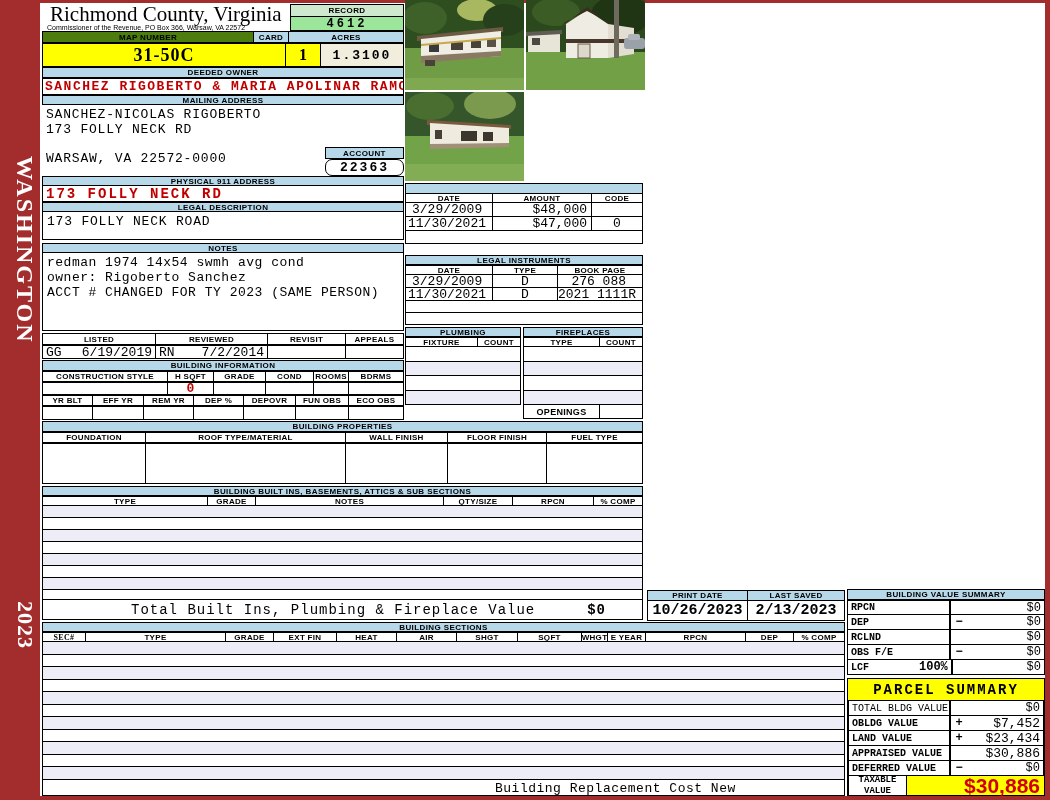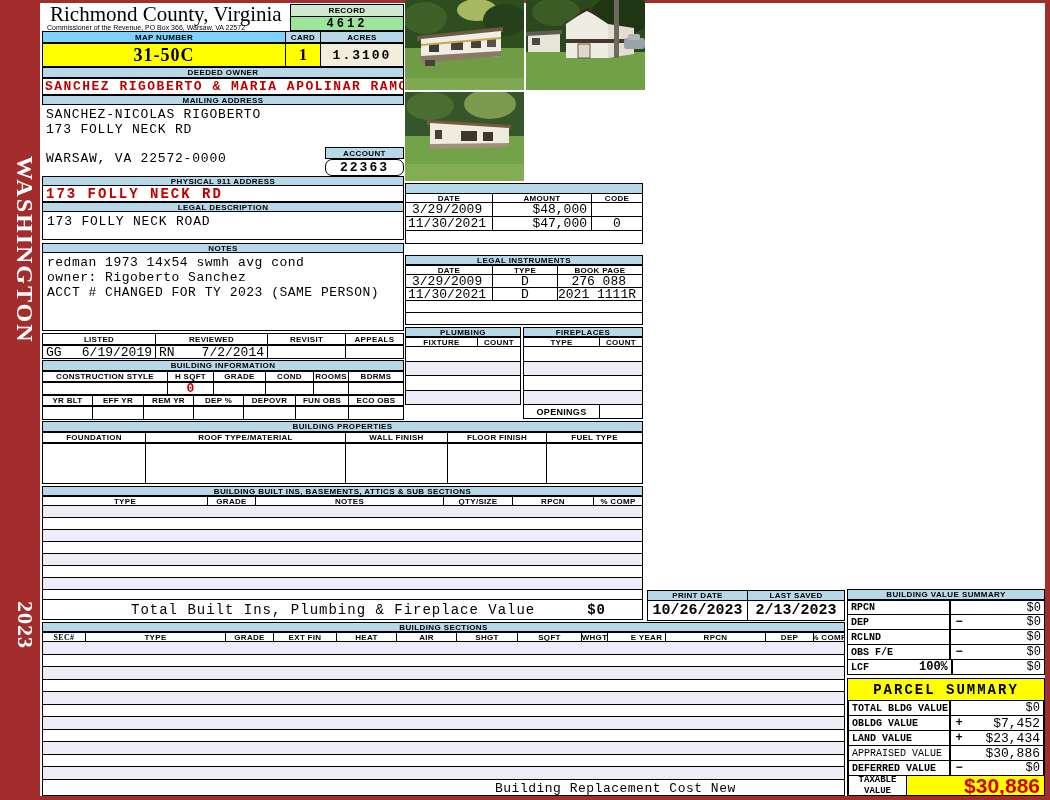--- a/index.html
+++ b/index.html
@@ -41,21 +41,21 @@
     <div class="r sideways" style="left:4px;top:582px;width:34px;height:85px;font-size:22px;letter-spacing:1px;">2023</div>
   </div>
 
   <div class="r" style="left:50px;top:2px;width:242px;height:22px;font:21px 'Liberation Serif',serif;white-space:nowrap;">Richmond County, Virginia</div>
   <div class="r" style="left:47px;top:24px;width:246px;height:9px;font:7px 'Liberation Sans',sans-serif;white-space:nowrap;">Commissioner of the Revenue, PO Box 366, Warsaw, VA 22572</div>
 
   <div class="r bar" style="left:290px;top:4px;width:114px;height:13px;background:#cfe9cf;">RECORD</div>
   <div class="r box mono" style="left:290px;top:16px;width:114px;height:15px;background:#9ce69c;display:flex;align-items:center;justify-content:center;font-weight:bold;font-size:12px;letter-spacing:3px;">4612</div>
 
   <div class="r row" style="left:42px;top:31px;width:362px;height:12px;background:#b7d8e9;">
-    <div class="c hdr" style="width:243px;background:#7dd3fc;text-align:center;">MAP NUMBER</div>
+    <div class="c hdr" style="width:211px;background:#4d7c0f;text-align:center;">MAP NUMBER</div>
     <div class="c hdr" style="width:35px;background:#b7d8e9;">CARD</div>
     <div class="c hdr" style="background:#b7d8e9;">ACRES</div>
   </div>
   <div class="r row" style="left:42px;top:43px;width:362px;height:24px;">
     <div class="c" style="width:243px;background:#ffff00;font:bold 18px 'Liberation Serif',serif;letter-spacing:1px;">31-50C</div>
     <div class="c" style="width:35px;background:#ffff00;font:bold 16px 'Liberation Serif',serif;">1</div>
     <div class="c mono" style="background:#f1eede;font-weight:bold;font-size:13px;letter-spacing:2px;">1.3100</div>
   </div>
 
   <div class="r bar" style="left:42px;top:67px;width:362px;height:11px;">DEEDED OWNER</div>
@@ -73,21 +73,21 @@
   <div class="r bar" style="left:42px;top:176px;width:362px;height:10px;">PHYSICAL 911 ADDRESS</div>
   <div class="r box mono red" style="left:42px;top:186px;width:362px;height:16px;display:flex;align-items:center;font-weight:bold;font-size:14px;letter-spacing:2px;padding-left:3px;border-top:none;">173 FOLLY NECK RD</div>
 
   <div class="r bar" style="left:42px;top:202px;width:362px;height:10px;">LEGAL DESCRIPTION</div>
   <div class="r box" style="left:42px;top:212px;width:362px;height:28px;border-top:none;">
     <div class="mono" style="position:absolute;left:4px;top:2px;font-size:13px;letter-spacing:.8px;">173 FOLLY NECK ROAD</div>
   </div>
 
   <div class="r bar" style="left:42px;top:243px;width:362px;height:10px;">NOTES</div>
   <div class="r box" style="left:42px;top:253px;width:362px;height:78px;border-top:none;">
-    <div class="mono" style="position:absolute;left:4px;top:2px;font-size:13px;letter-spacing:.5px;">redman 1973 14x54 swmh avg cond</div>
+    <div class="mono" style="position:absolute;left:4px;top:2px;font-size:13px;letter-spacing:.5px;">redman 1974 14x54 swmh avg cond</div>
     <div class="mono" style="position:absolute;left:4px;top:17px;font-size:13px;letter-spacing:.5px;">owner: Rigoberto Sanchez</div>
     <div class="mono" style="position:absolute;left:4px;top:32px;font-size:13px;letter-spacing:.5px;">ACCT # CHANGED FOR TY 2023 (SAME PERSON)</div>
   </div>
 
   <div class="r row" style="left:42px;top:333px;width:362px;height:12px;">
     <div class="c hdr" style="width:113px;">LISTED</div>
     <div class="c hdr" style="width:112px;">REVIEWED</div>
     <div class="c hdr" style="width:78px;">REVISIT</div>
     <div class="c hdr" style="width:59px;">APPEALS</div>
   </div>
@@ -292,21 +292,21 @@
   <div class="r row" style="left:42px;top:632px;width:803px;height:10px;">
     <div class="c hdr" style="width:43px;font-family:Liberation Serif, serif;">SEC#</div>
     <div class="c hdr" style="width:140px;">TYPE</div>
     <div class="c hdr" style="width:48px;">GRADE</div>
     <div class="c hdr" style="width:63px;">EXT FIN</div>
     <div class="c hdr" style="width:60px;">HEAT</div>
     <div class="c hdr" style="width:60px;">AIR</div>
     <div class="c hdr" style="width:61px;">SHGT</div>
     <div class="c hdr" style="width:64px;">SQFT</div>
     <div class="c hdr" style="width:26px;">WHGT</div>
-    <div class="c hdr" style="width:38px;margin-left:20px;">E YEAR</div>
+    <div class="c hdr" style="width:38px;">E YEAR</div>
     <div class="c hdr" style="width:100px;">RPCN</div>
     <div class="c hdr" style="width:48px;">DEP</div>
     <div class="c hdr" style="width:52px;">% COMP</div>
   </div>
   <div class="r stripes11" style="left:42px;top:642px;width:803px;height:138px;border-top:none;"></div>
   <div class="r box" style="left:42px;top:780px;width:803px;height:16px;border-top:none;">
     <span class="mono" style="position:absolute;left:452px;top:1px;font-size:13px;letter-spacing:.5px;">Building Replacement Cost New</span>
   </div>
 
   <div class="r bar" style="left:847px;top:589px;width:198px;height:11px;">BUILDING VALUE SUMMARY</div>
@@ -347,42 +347,42 @@
       <div class="opcell mono" style="width:97px;font-size:12px;padding-right:3px;border-top:none;">
           <span class="op"></span>
           <span>$0</span>
         </div>
     </div>
   </div>
 
   <div class="r" style="left:847px;top:678px;width:198px;height:118px;background:#ffff00;border:1px solid #000;">
     <div class="mono" style="height:21px;display:flex;align-items:center;justify-content:center;font-weight:bold;font-size:14px;letter-spacing:2px;border-bottom:1px solid #000;">PARCEL SUMMARY</div>
     <div style="display:flex;height:15px;">
-      <div class="box mono" style="width:100px;font-weight:bold;font-size:10px;display:flex;align-items:center;padding-left:3px;border-top:none;">TOTAL BLDG VALUE</div>
+      <div class="box mono" style="width:100px;font-weight:normal;font-size:10px;display:flex;align-items:center;padding-left:3px;border-top:none;">TOTAL BLDG VALUE</div>
       <div class="opcell mono" style="width:96px;font-size:12px;padding-right:3px;border-top:none;">
           <span class="op"></span>
           <span>$0</span>
         </div>
     </div>
     <div style="display:flex;height:15px;">
       <div class="box mono" style="width:100px;font-weight:bold;font-size:10px;display:flex;align-items:center;padding-left:3px;border-top:none;">OBLDG VALUE</div>
       <div class="opcell mono" style="width:96px;font-size:13px;padding-right:3px;border-top:none;">
           <span class="op">+</span>
           <span>$7,452</span>
         </div>
     </div>
     <div style="display:flex;height:15px;">
       <div class="box mono" style="width:100px;font-weight:bold;font-size:10px;display:flex;align-items:center;padding-left:3px;border-top:none;">LAND VALUE</div>
       <div class="opcell mono" style="width:96px;font-size:13px;padding-right:3px;border-top:none;">
           <span class="op">+</span>
           <span>$23,434</span>
         </div>
     </div>
     <div style="display:flex;height:15px;">
-      <div class="box mono" style="width:100px;font-weight:normal;font-size:10px;display:flex;align-items:center;padding-left:3px;border-top:none;">APPRAISED VALUE</div>
+      <div class="box mono" style="width:100px;font-weight:bold;font-size:10px;display:flex;align-items:center;padding-left:3px;border-top:none;">APPRAISED VALUE</div>
       <div class="opcell mono" style="width:96px;font-size:13px;padding-right:3px;border-top:none;">
           <span class="op"></span>
           <span>$30,886</span>
         </div>
     </div>
     <div style="display:flex;height:15px;">
       <div class="box mono" style="width:100px;font-weight:bold;font-size:10px;display:flex;align-items:center;padding-left:3px;border-top:none;">DEFERRED VALUE</div>
       <div class="opcell mono" style="width:96px;font-size:12px;padding-right:3px;border-top:none;">
           <span class="op">−</span>
           <span>$0</span>

